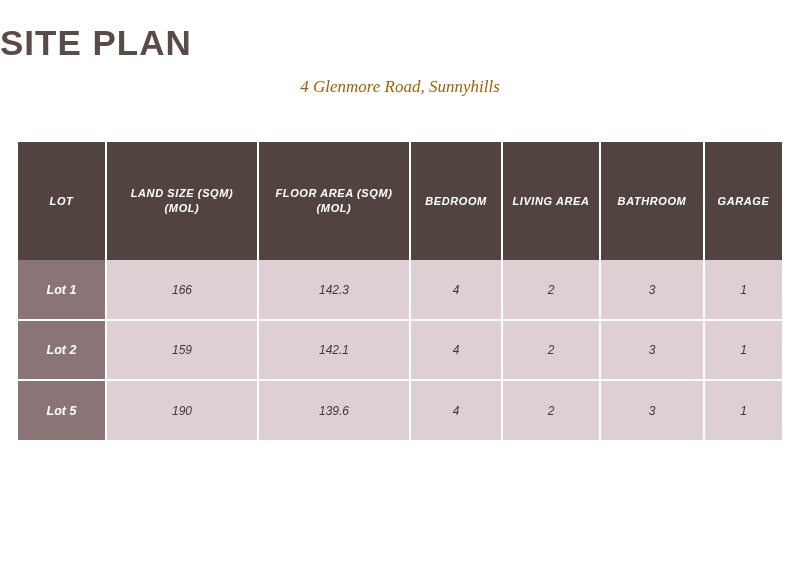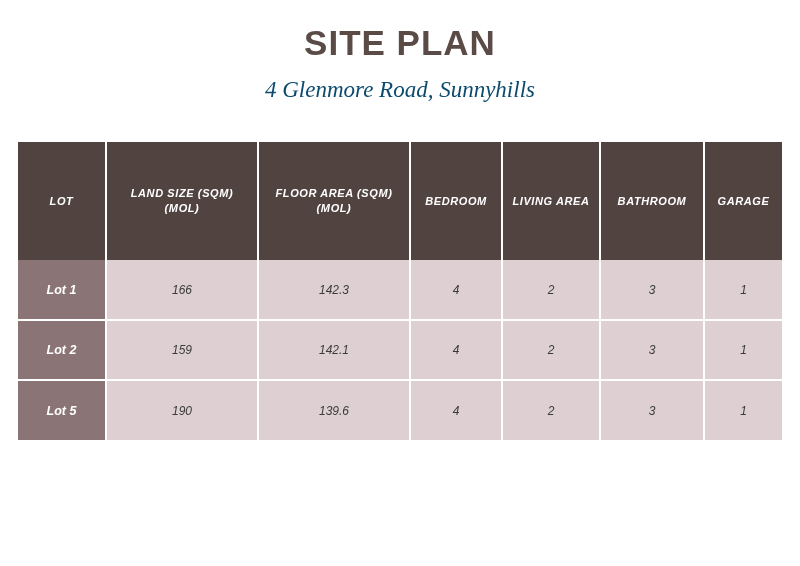--- a/index.html
+++ b/index.html
@@ -13,33 +13,32 @@
     font-family: "Liberation Sans", sans-serif;
     overflow: hidden;
   }
   .page {
     width: 800px;
     height: 566px;
     position: relative;
     box-sizing: border-box;
   }
   .title {
-    text-align: center;
     font-size: 35px;
     font-weight: bold;
     letter-spacing: 1px;
     color: #5b4b47;
     margin-top: 24px;
     line-height: 1.1;
   }
   .subtitle {
     text-align: center;
-    font-size: 23px;
+    font-size: 17px;
     font-style: italic;
-    color: #0c4a6e;
+    color: #a16207;
     margin-top: 14px;
     font-family: "Liberation Serif", serif;
   }
   .table-wrap {
     position: absolute;
     left: 18px;
     top: 118px;
     width: 764px;
   }
   table {

